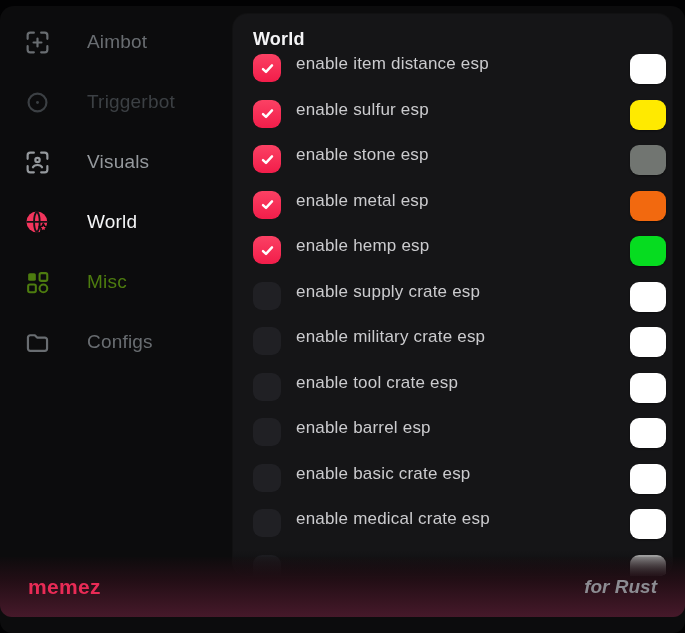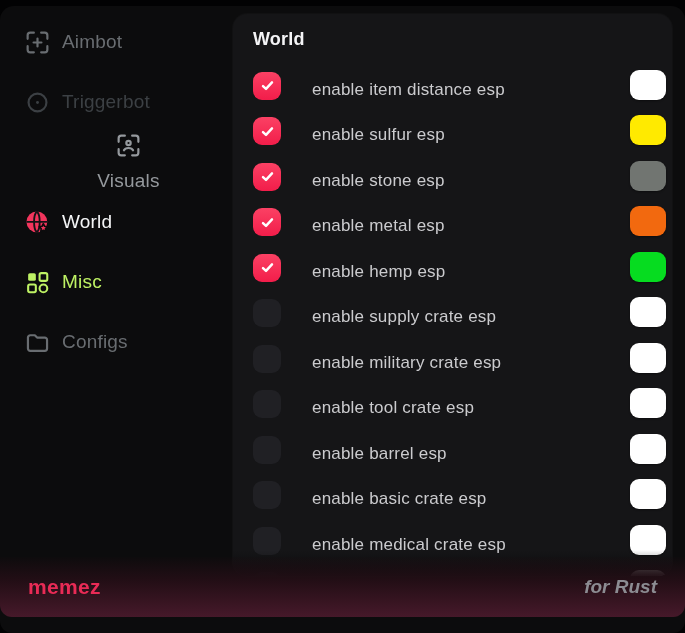--- a/index.html
+++ b/index.html
@@ -10,48 +10,48 @@
     -webkit-font-smoothing:antialiased;
   }
   .window{
     position:absolute;top:6px;left:0;right:0;bottom:0;
     background:#0c0c0d;border-radius:14px 14px 12px 12px;
   }
   
   .sidebar{position:absolute;top:6px;left:0;width:233px;}
   .side-item{
     height:60px;display:flex;align-items:center;
-    padding-left:24px;gap:11px;cursor:pointer;user-select:none;
+    padding-left:24px;gap:36px;cursor:pointer;user-select:none;
   }
   .side-item .s-icon{width:27px;height:27px;flex:none;display:flex;align-items:center;justify-content:center;}
   .side-item .s-icon svg{width:27px;height:27px;display:block;}
   .side-item .s-label{font-size:19px;font-weight:500;letter-spacing:.2px;}
   .s-default{color:#696d71;}
   .s-dim{color:#3c4044;}
-  .s-light{color:#95999d;flex-direction:column;}
-  .s-mid{color:#bef264;}
+  .s-light{color:#95999d;}
+  .s-mid{color:#4d7c0f;}
   .s-active{color:#f5f6f7;}
   .s-active .s-icon{color:#f2355c;}
   
   .panel{
     position:absolute;left:233px;top:8px;width:439px;height:562px;
     background:#151517;border-radius:14px;overflow:hidden;
     box-shadow:0 0 0 1px rgba(255,255,255,0.025);
   }
   .panel::after{
     content:"";position:absolute;left:0;right:0;bottom:0;height:26px;
     background:linear-gradient(180deg,rgba(21,21,23,0),rgba(8,8,9,.72));
     pointer-events:none;
   }
   .panel-title{
     margin:12px 0 0 20px;height:28px;line-height:26px;
     font-size:18px;font-weight:700;color:#f4f4f6;letter-spacing:.2px;
   }
   .rows{margin-top:0;}
-  .row{height:45.5px;display:flex;align-items:flex-end;padding:0 6px 0 20px;gap:16px;}
+  .row{height:45.5px;display:flex;align-items:flex-start;padding:0 6px 0 20px;}
   .checkbox{
     width:28px;height:28px;border-radius:9px;flex:none;
     background:#202024;display:flex;align-items:center;justify-content:center;
     cursor:pointer;
   }
   .checkbox.checked{background:linear-gradient(180deg,#fb4164,#f21d4a);}
   .checkbox svg{width:15px;height:15px;display:none;}
   .checkbox.checked svg{display:block;}
   .row-label{margin-left:15px;font-size:17px;color:#cbcbce;flex:1;letter-spacing:.2px;}
   .swatch{

